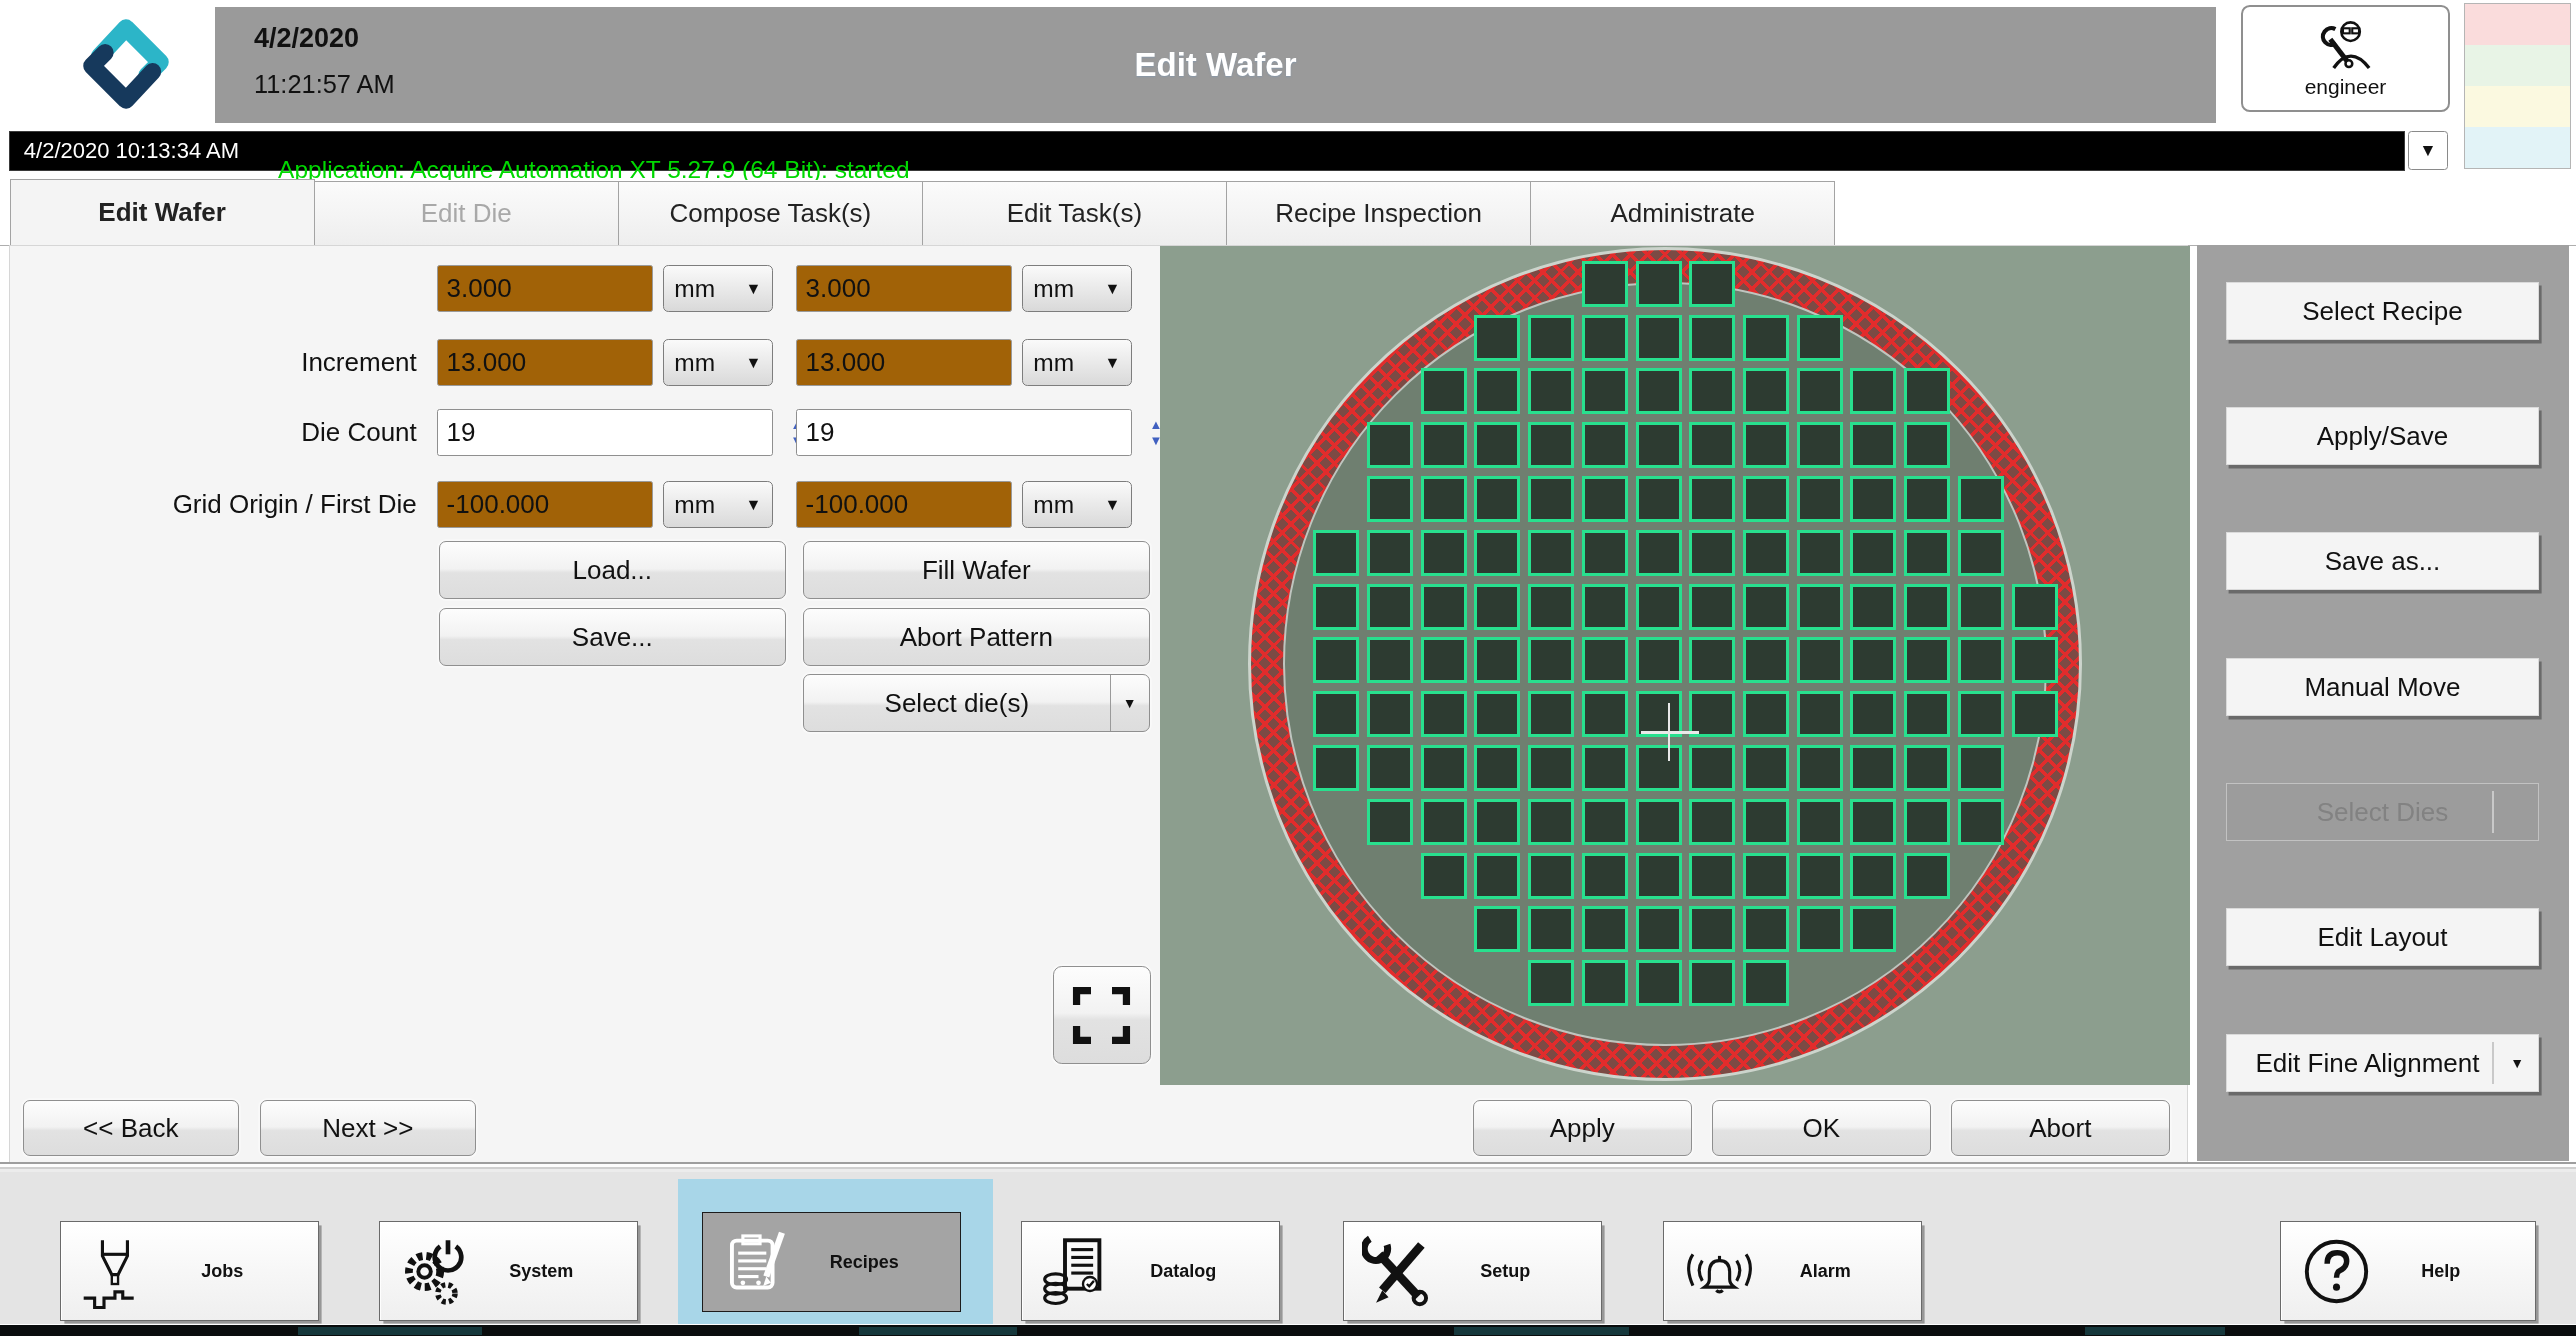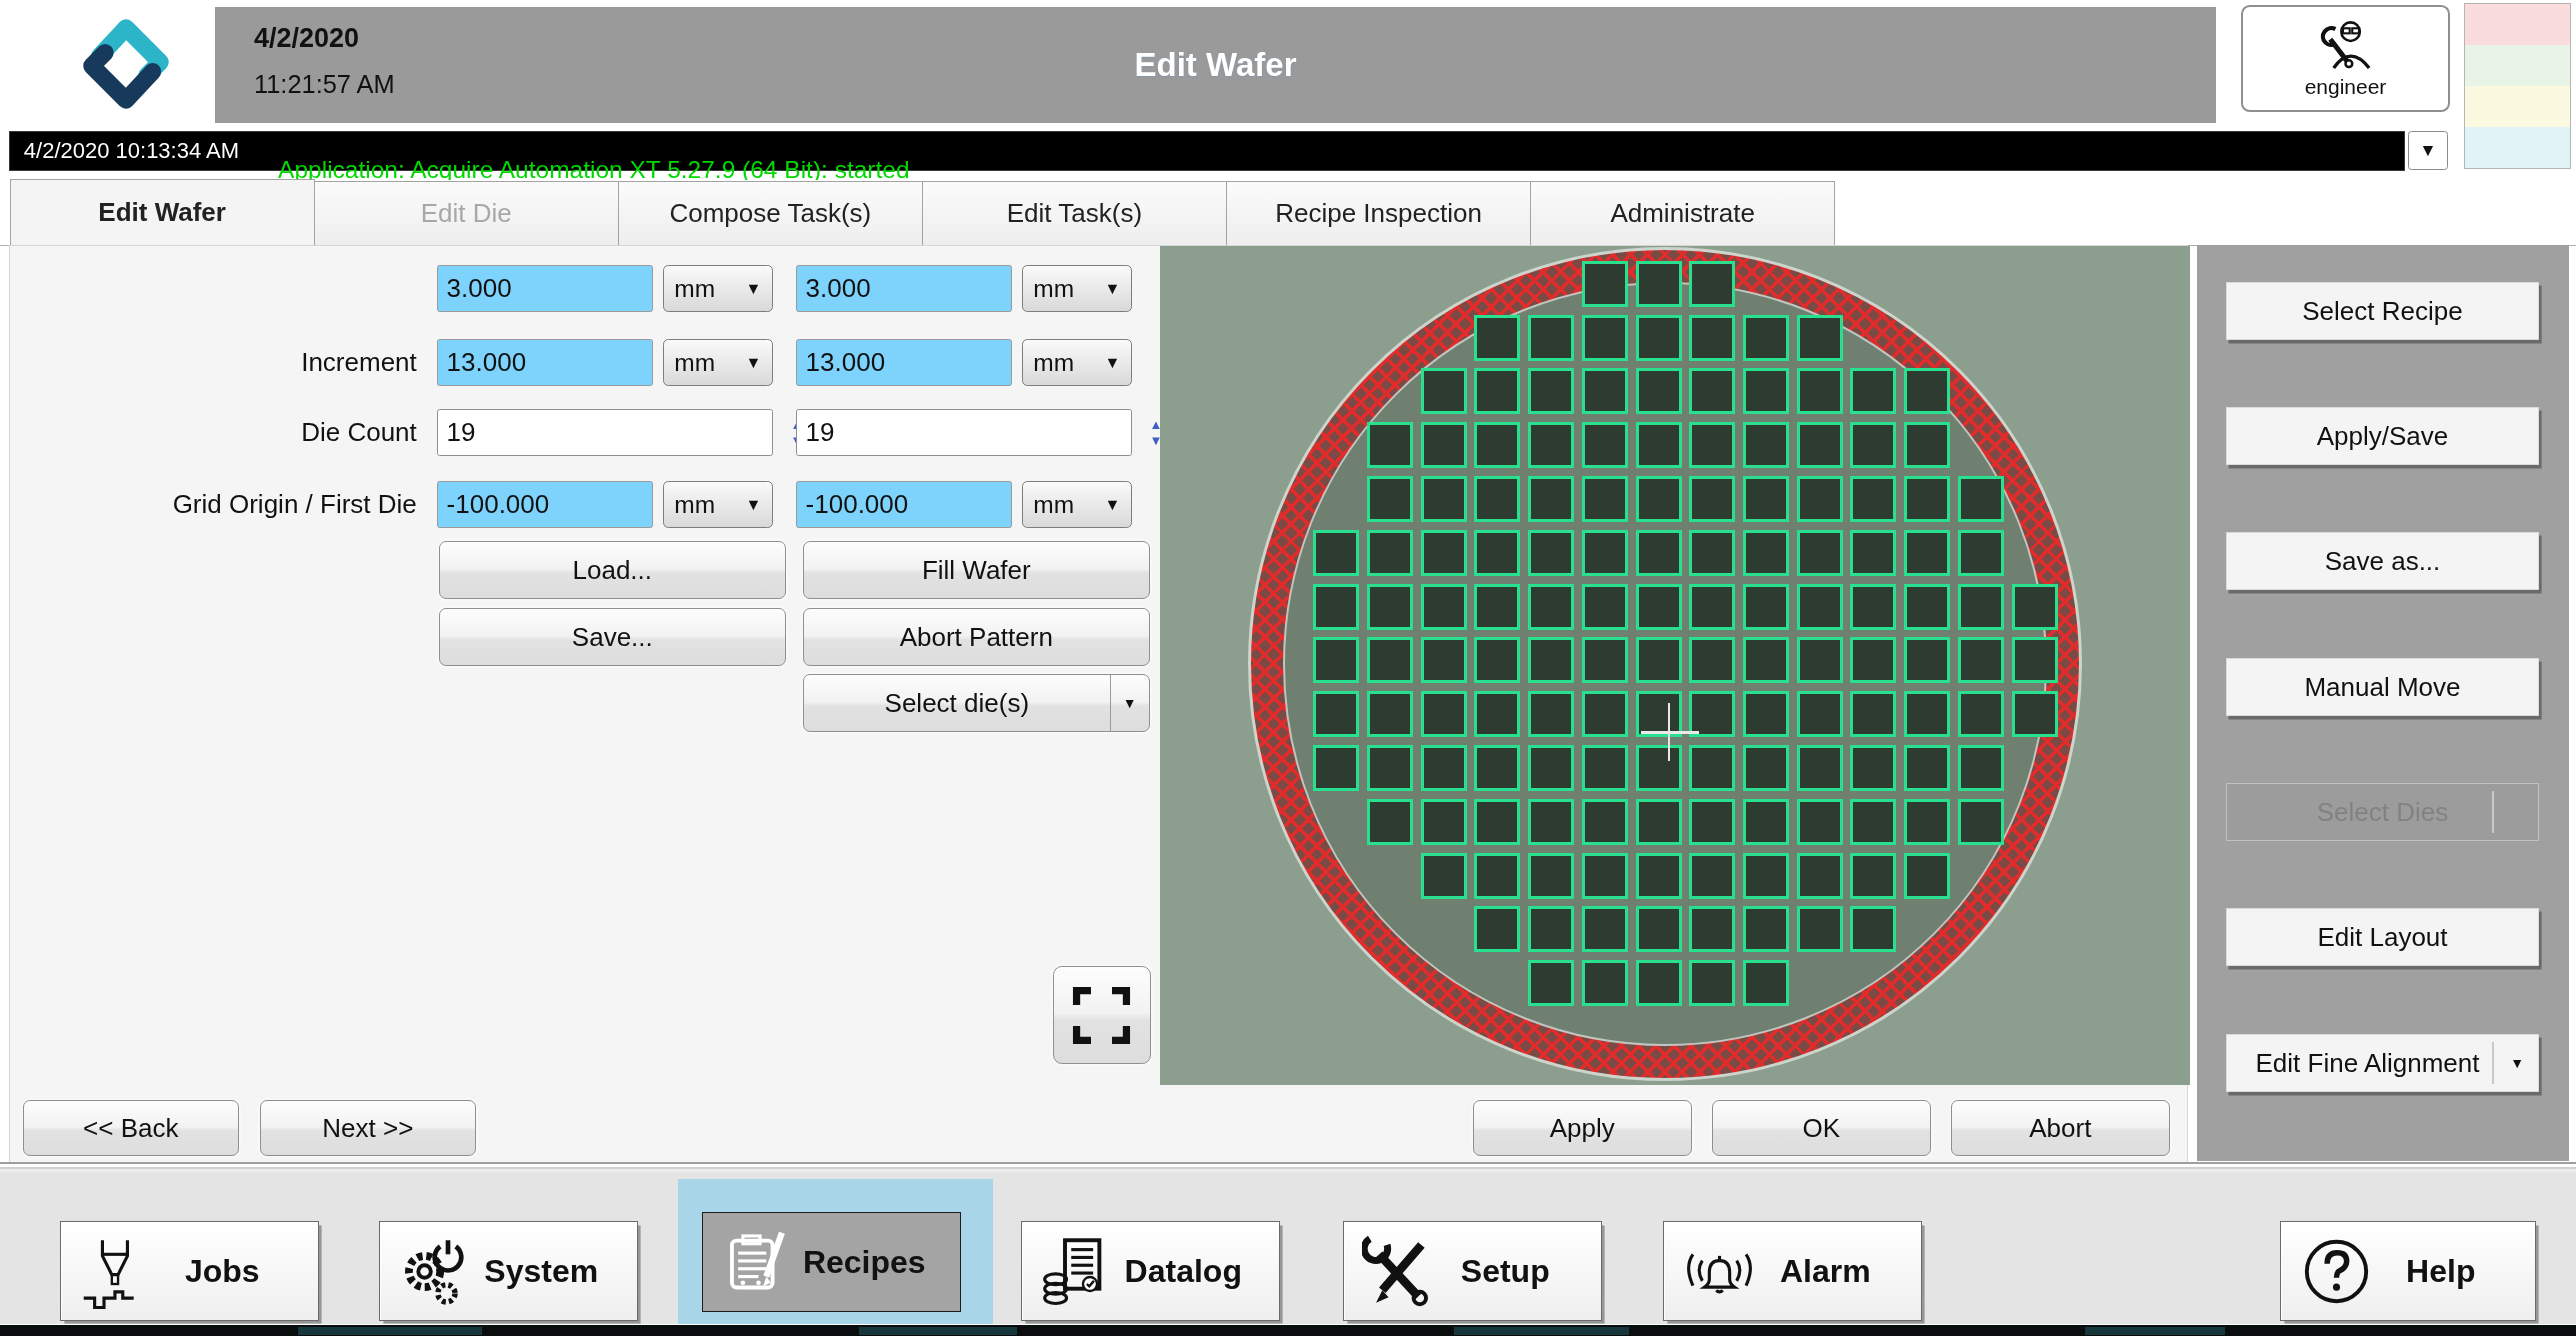--- a/index.html
+++ b/index.html
@@ -25,21 +25,21 @@
 
   
   .tab-row { position:absolute; left:0; top:180px; width:2576px; height:66px; display:flex; align-items:flex-end; padding-left:10.5px; border-bottom:1.8px solid #aeaeae; background:#fff; }
   .tab { width:305px; height:64px; display:flex; align-items:center; justify-content:center; font-size:26px; color:#222; background:linear-gradient(#fbfbfb,#eeeeee); border:0.9px solid #a3a3a3; border-bottom:none; margin-left:-0.9px; cursor:pointer; }
   .tab.active { font-weight:bold; background:#f4f4f4; position:relative; z-index:2; height:66px; }
   .tab.disabled { color:#a8a8a8; cursor:default; }
 
   
   .main-panel { position:absolute; left:8.8px; top:245px; width:2179px; height:922px; background:#f5f5f5; border:0.9px solid #d6d6d6; }
   .form-label { position:absolute; left:0; width:407px; height:47px; text-align:right; font-size:26px; color:#111; display:flex; align-items:center; justify-content:flex-end; }
-  .txt-input { position:absolute; width:216px; height:47px; border:1.8px solid #9a9a9a; border-radius:2.6px; background:#7dd3fc; font-family:"Liberation Sans",sans-serif; font-size:26px; padding:0 8.8px; color:#111; }
+  .txt-input { position:absolute; width:216px; height:47px; border:1.8px solid #9a9a9a; border-radius:2.6px; background:#a16207; font-family:"Liberation Sans",sans-serif; font-size:26px; padding:0 8.8px; color:#111; }
   .unit-dd { position:absolute; width:110px; height:47px; background:linear-gradient(#fafafa,#d9d9d9); border:1.8px solid #7d7d7d; border-radius:5.3px; display:flex; align-items:center; justify-content:space-between; padding:0 10.5px; font-size:24.5px; color:#111; cursor:pointer; }
   .unit-dd .car { font-size:16px; }
   .spin-box { position:absolute; width:336px; height:47px; border:1.8px solid #8f8f8f; border-radius:2.6px; background:#fff; display:flex; align-items:center; }
   .spin-box input { flex:1; border:none; outline:none; font-family:"Liberation Sans",sans-serif; font-size:26px; padding:0 8.8px; color:#111; background:transparent; }
   .spin-arrows { width:32px; height:100%; display:flex; flex-direction:column; align-items:center; justify-content:center; gap:3.5px; cursor:pointer; }
   .spin-arrows span { font-size:13px; color:var(--spinner-arrow); line-height:1; }
 
   .btn { background:linear-gradient(#fdfdfd 0%,#f2f2f2 48%,#e2e2e2 55%,#dddddd 100%); border:1.8px solid #8f8f8f; border-radius:7px; font-family:"Liberation Sans",sans-serif; font-size:26px; color:#111; display:flex; align-items:center; justify-content:center; cursor:pointer; box-shadow:0 0 0 1.8px #f9f9f9; }
   .form-btn { position:absolute; width:347px; height:58px; }
   .split-zone { position:absolute; right:0; top:0; width:39px; height:100%; border-left:1.8px solid #9a9a9a; display:flex; align-items:center; justify-content:center; font-size:14px; }
@@ -67,21 +67,21 @@
   .side-btn.disabled { background:#9c9c9c; color:#828282; box-shadow:none; border:0.9px solid #c2c2c2; cursor:default; }
   .side-split { position:absolute; right:44px; top:7px; bottom:7px; width:1.8px; background:#c9c9c9; }
   .side-caret { position:absolute; right:14px; top:50%; transform:translateY(-50%); font-size:14px; color:#111; }
 
   
   .divider { position:absolute; left:0; top:1162px; width:2576px; height:10.5px; background:linear-gradient(#9e9e9e 0 1.8px,#fdfdfd 1.8px 5.3px,#cfcfcf 5.3px 7px,#ececec 7px); }
   .nav-bar { position:absolute; left:0; top:1172px; width:2576px; height:152px; background:var(--nav-bg); }
   .nav-highlight { position:absolute; left:678px; top:7px; width:315px; height:145px; background:var(--active-nav-highlight); }
   .nav-btn { position:absolute; top:49px; width:259px; height:100px; background:linear-gradient(#ffffff,#efefef); border:0.9px solid #6a6a6a; box-shadow:inset 0.9px 0.9px 0 #fff, 3.5px 3.5px 0 -0.9px #979797; display:flex; align-items:center; cursor:pointer; }
   .nav-btn .nav-ic { width:75px; height:75px; margin-left:17.5px; flex:0 0 auto; }
-  .nav-btn .nav-lbl { flex:1; text-align:center; font-size:32px; font-weight:bold; color:#111; padding-right:27px; }
+  .nav-btn .nav-lbl { flex:1; text-align:center; font-size:18px; font-weight:bold; color:#111; padding-right:27px; }
   .nav-btn.active { background:#a4a4a4; border:1.8px solid #1c1c1c; box-shadow:none; }
   .bottom-strip { position:absolute; left:0; top:1325px; width:2576px; height:11.4px; background:#0a0d0e; }
   .strip-seg { position:absolute; top:1.8px; height:8px; background:#16383c; }
 
   svg { display:block; }
 </style>
 </head>
 <body>
 
 <div class="top-bar">

